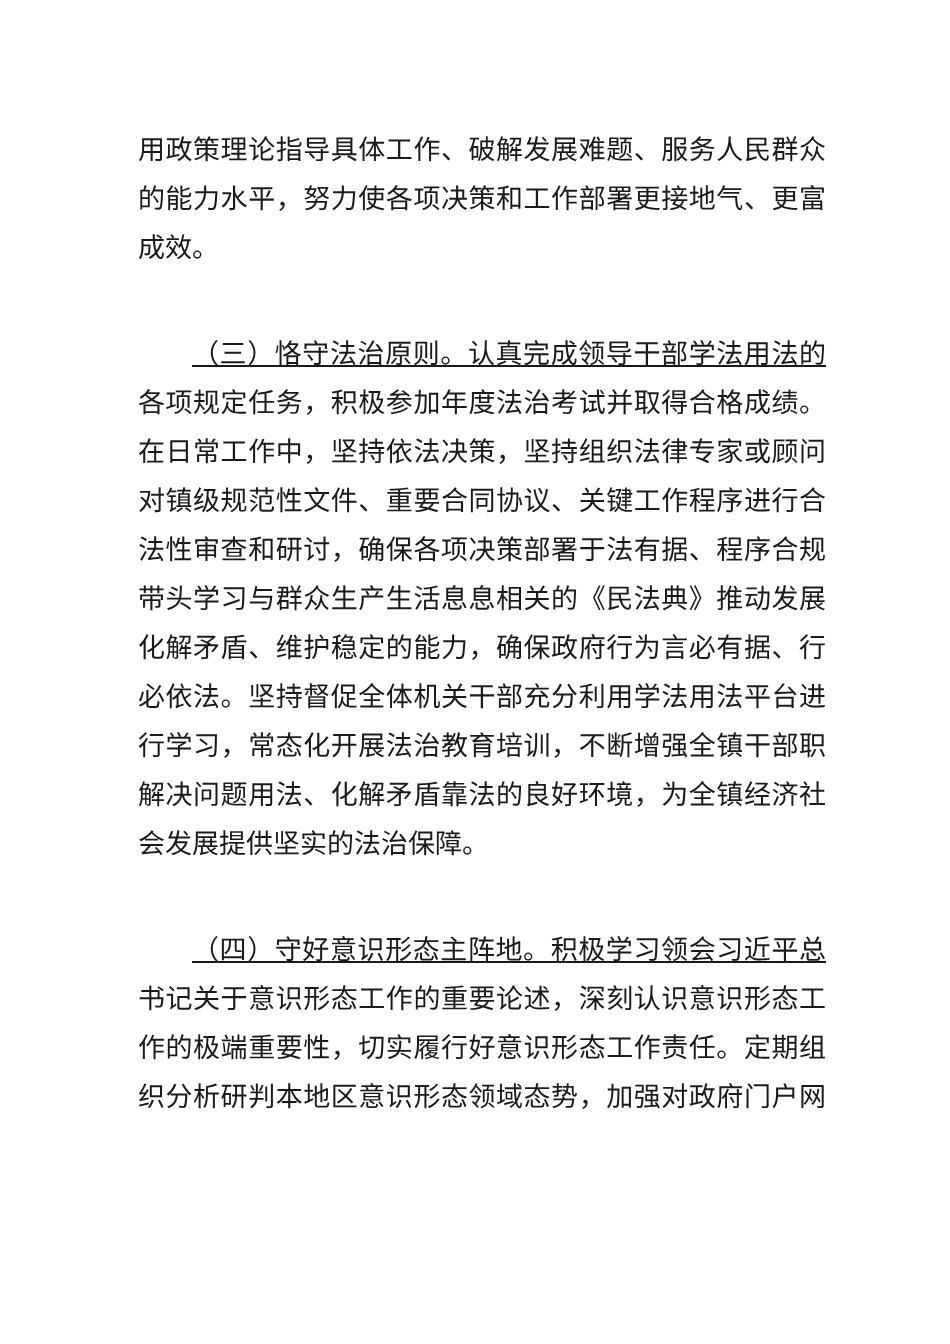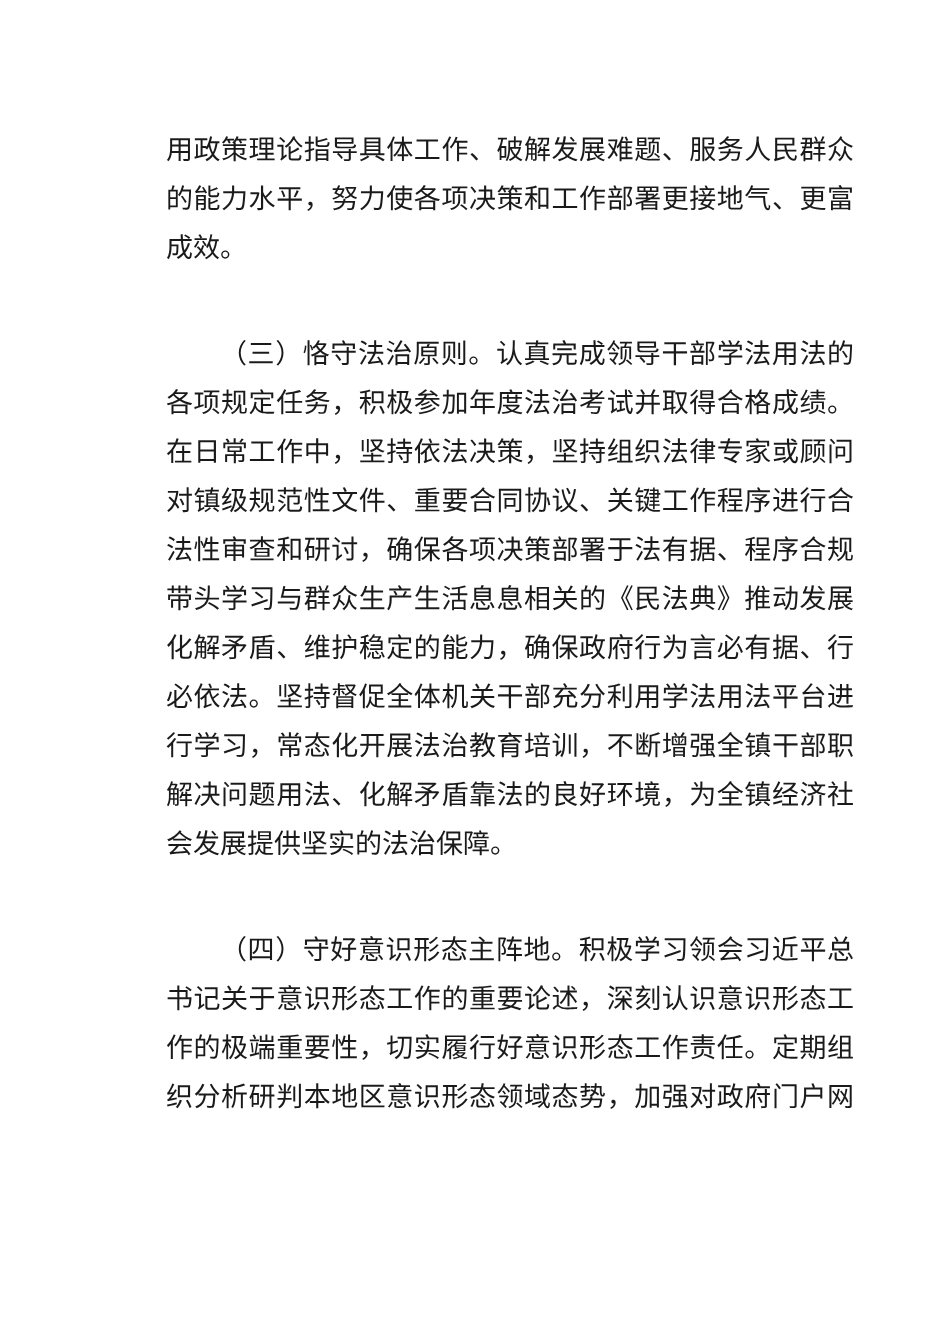--- a/index.html
+++ b/index.html
@@ -16,41 +16,41 @@
   .page {
     box-sizing: border-box;
     width: 950px;
     height: 1344px;
     background: #ffffff;
     padding: 126px 0 0 138px;
   }
   .doc-body {
     width: 688px;
     color: #1a1a1a;
-    margin-left: 28px;
   }
   .paragraph {
     margin: 0 0 57px 0;
   }
   .paragraph:last-child {
     margin-bottom: 0;
   }
   .line {
     font-size: 27px;
     line-height: 49px;
     height: 49px;
     text-align: justify;
     text-align-last: justify;
     white-space: normal;
     word-break: keep-all;
     overflow: hidden;
     font-weight: 400;
   }
   .line.indent {
     padding-left: 54px; 
+    text-decoration: underline;
   }
   .line.para-end {
     text-align: left;
     text-align-last: left;
   }
 </style>
 </head>
 <body>
 
 <div class="page">

